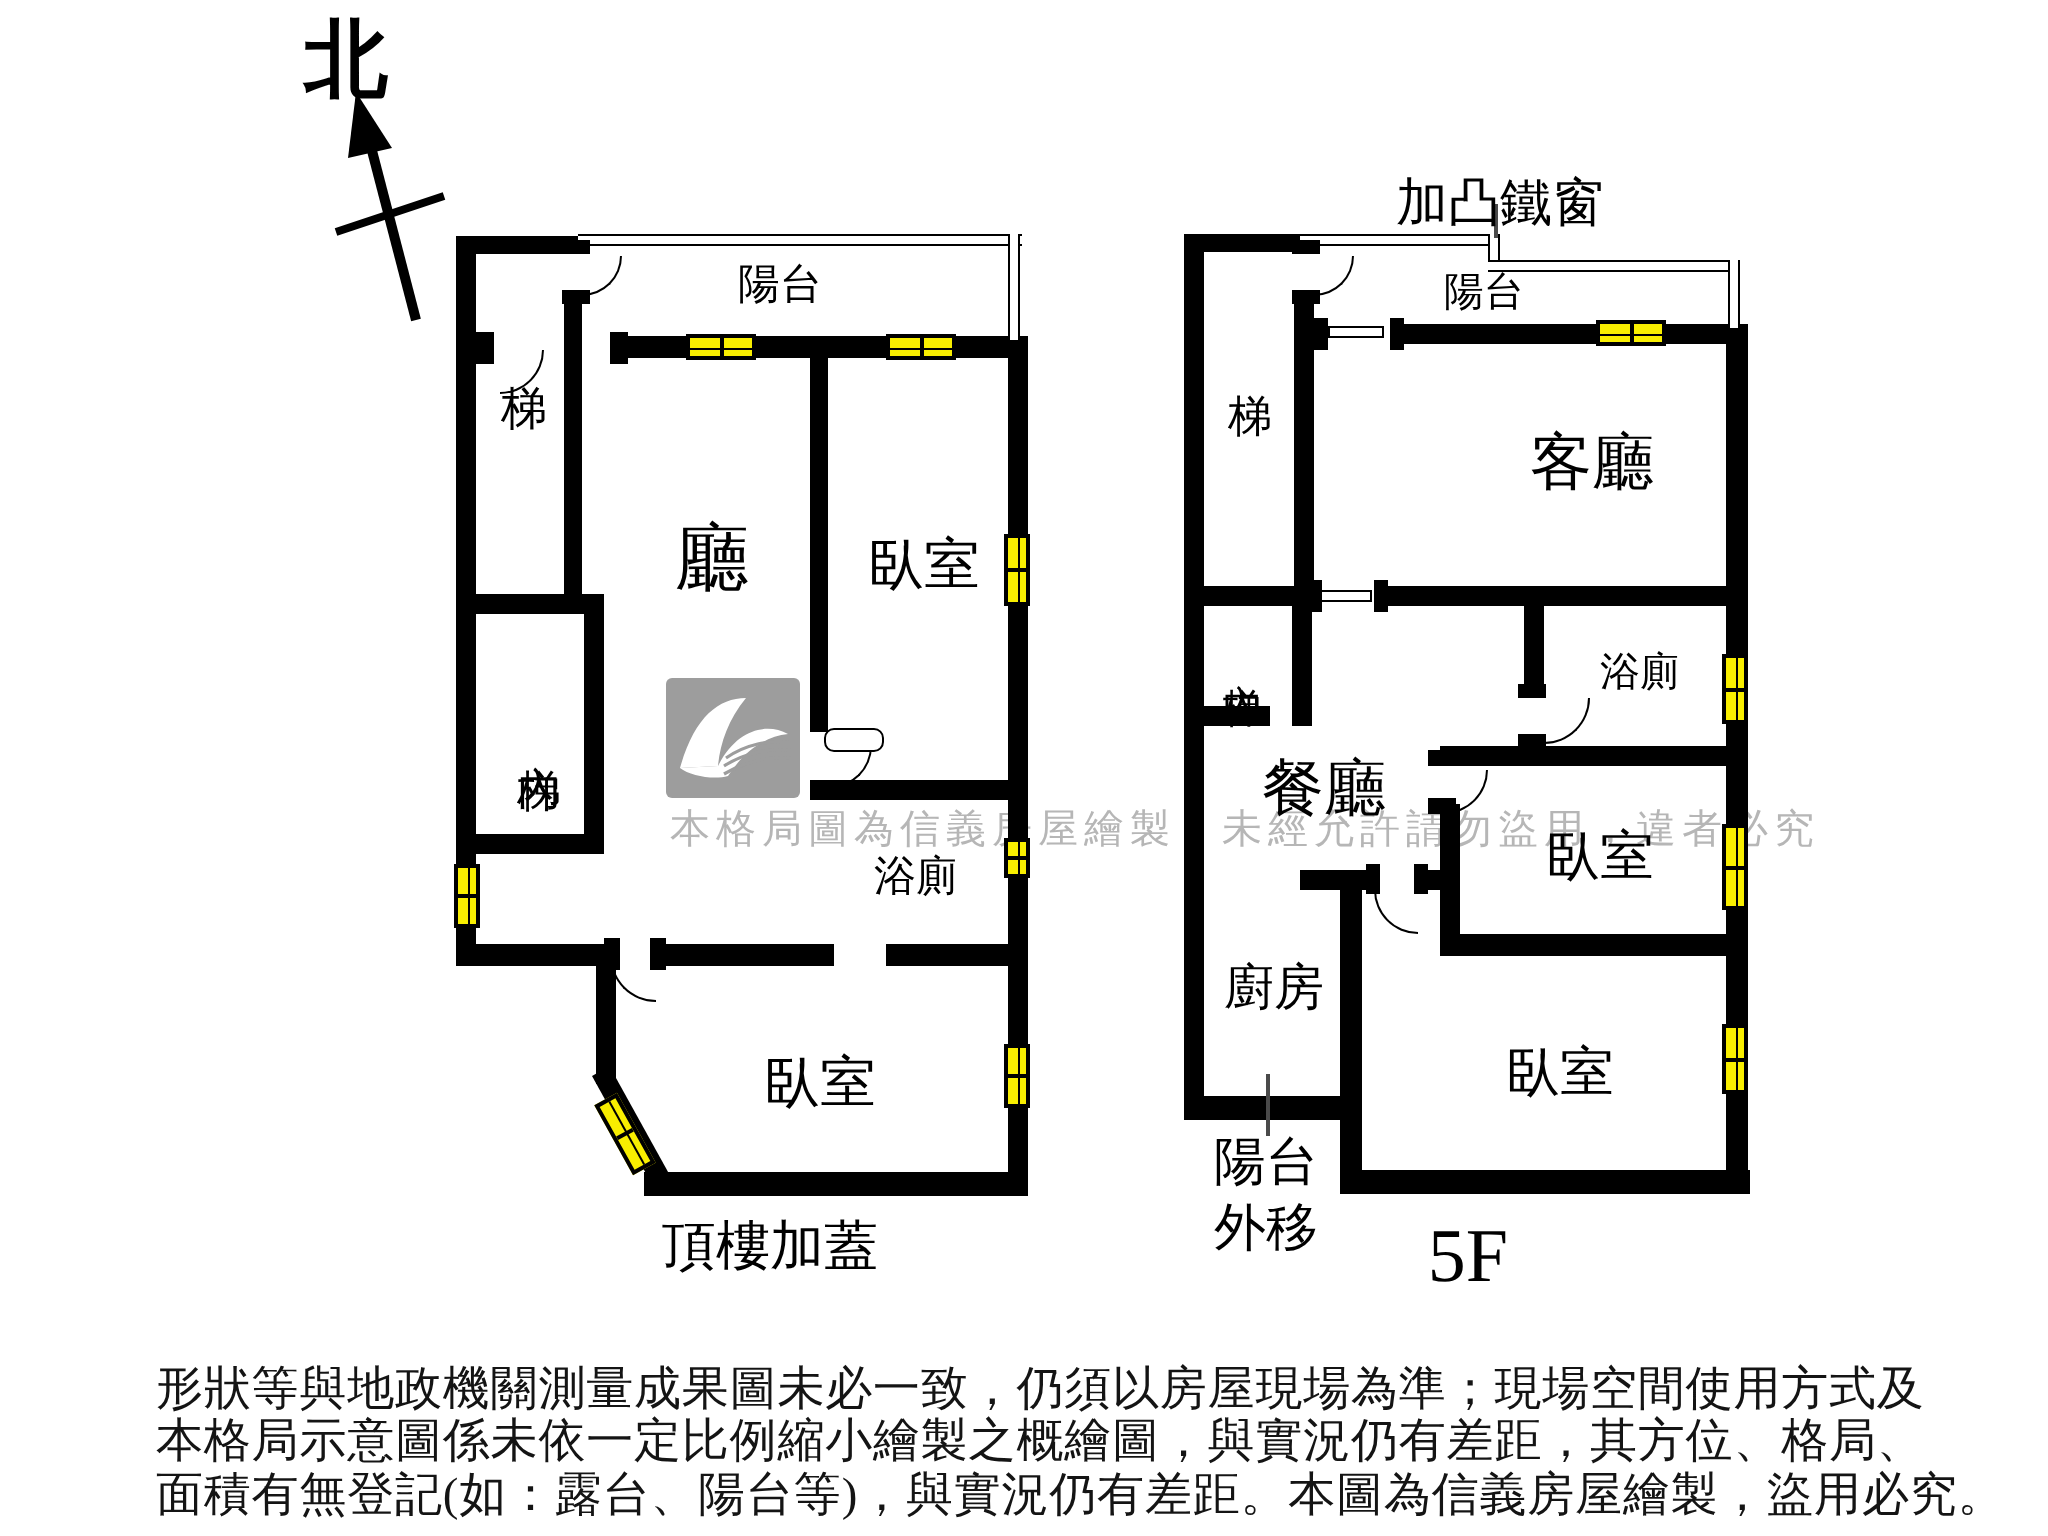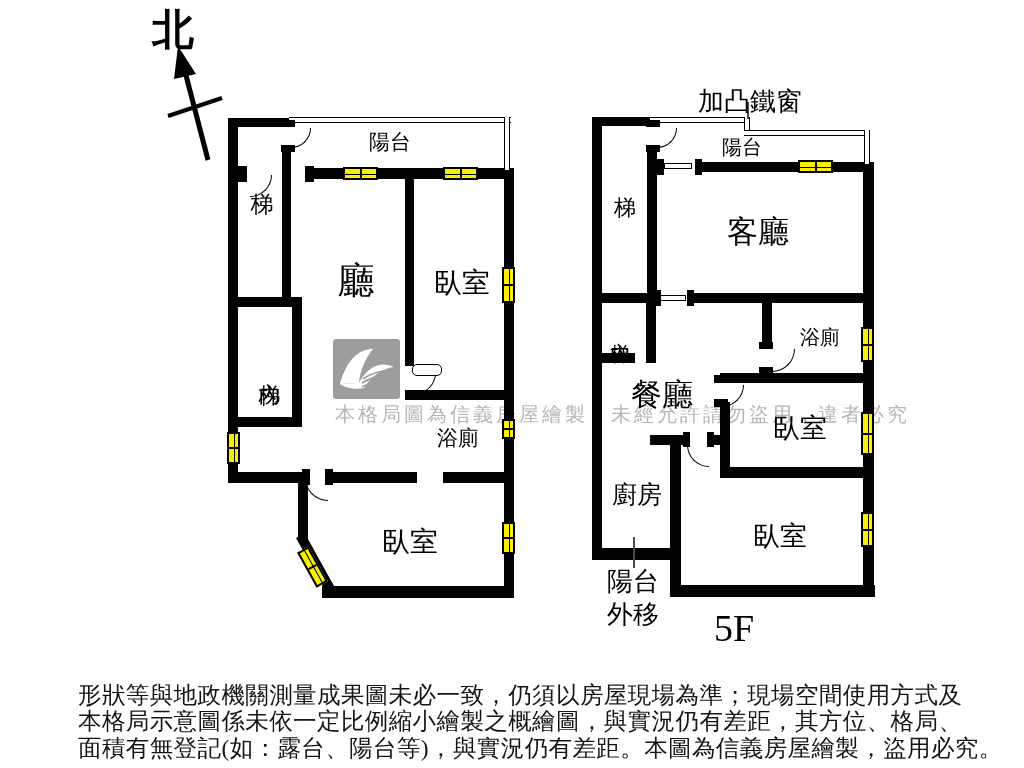--- a/index.html
+++ b/index.html
@@ -144,39 +144,40 @@
       <div class="arc arc-se" style="left: 657px; top: 128px; width: 20px; height: 20px;"></div>
       <div class="arc arc-se" style="left: 772px; top: 349px; width: 23px; height: 23px;"></div>
       <div class="arc arc-se" style="left: 722px; top: 385px; width: 22px; height: 22px;"></div>
       <div class="arc arc-sw" style="left: 687px; top: 445px; width: 22px; height: 22px;"></div>
       <div class="slider" style="left: 664px; top: 163px; width: 28px; height: 6px;"></div>
       <div class="slider" style="left: 660px; top: 295px; width: 26px; height: 6px;"></div>
       <div class="leader" style="left: 747px; top: 102px; width: 2px; height: 17px;"></div>
       <div class="leader" style="left: 633px; top: 537px; width: 2px; height: 31px;"></div>
       <div class="room-label" style="left: 742px; top: 147px; font-size: 20px;">陽台</div>
       <div class="room-label" style="left: 625px; top: 208px; font-size: 22px;">梯</div>
-      <div class="room-label" style="left: 758px; top: 232px; font-size: 31px; text-align: center;">客廳</div>
+      <div class="room-label" style="left: 796px; top: 232px; font-size: 31px; text-align: center;">客廳</div>
       <div class="room-label vert" style="left: 620px; top: 328px; font-size: 20px;">內梯</div>
       <div class="room-label" style="left: 820px; top: 337px; font-size: 20px;">浴廁</div>
       <div class="room-label" style="left: 662px; top: 395px; font-size: 31px;">餐廳</div>
       <div class="room-label" style="left: 800px; top: 428px; font-size: 27px;">臥室</div>
       <div class="room-label" style="left: 637px; top: 495px; font-size: 25px;">廚房</div>
       <div class="room-label" style="left: 780px; top: 536px; font-size: 27px;">臥室</div>
     </div>
 
   <div id="anno-layer">
     <div id="north-char">北</div>
     <div id="north-arrow">
       <svg width="120" height="140" viewBox="0 0 120 140" xmlns="http://www.w3.org/2000/svg">
         <line x1="78" y1="130" x2="52" y2="30" stroke="#000" stroke-width="5"></line>
         <polygon points="48,16 66,44 44,49" fill="#000"></polygon>
         <line x1="38" y1="86" x2="92" y2="68" stroke="#000" stroke-width="4"></line>
       </svg>
     </div>
 
+    <div class="caption" style="left:385px;top:624px;font-size:27px;">頂樓加蓋</div>
     <div class="caption" style="left:734px;top:629px;font-size:38px;">5F</div>
     <div class="caption" style="left:750px;top:102px;font-size:26px;">加凸鐵窗</div>
     <div class="caption" style="left:633px;top:598px;font-size:26px;">陽台
 外移</div>
 
     <div id="disclaimer">
       <div>形狀等與地政機關測量成果圖未必一致，仍須以房屋現場為準；現場空間使用方式及</div>
       <div>本格局示意圖係未依一定比例縮小繪製之概繪圖，與實況仍有差距，其方位、格局、</div>
       <div>面積有無登記(如：露台、陽台等)，與實況仍有差距。本圖為信義房屋繪製，盜用必究。</div>
     </div>

